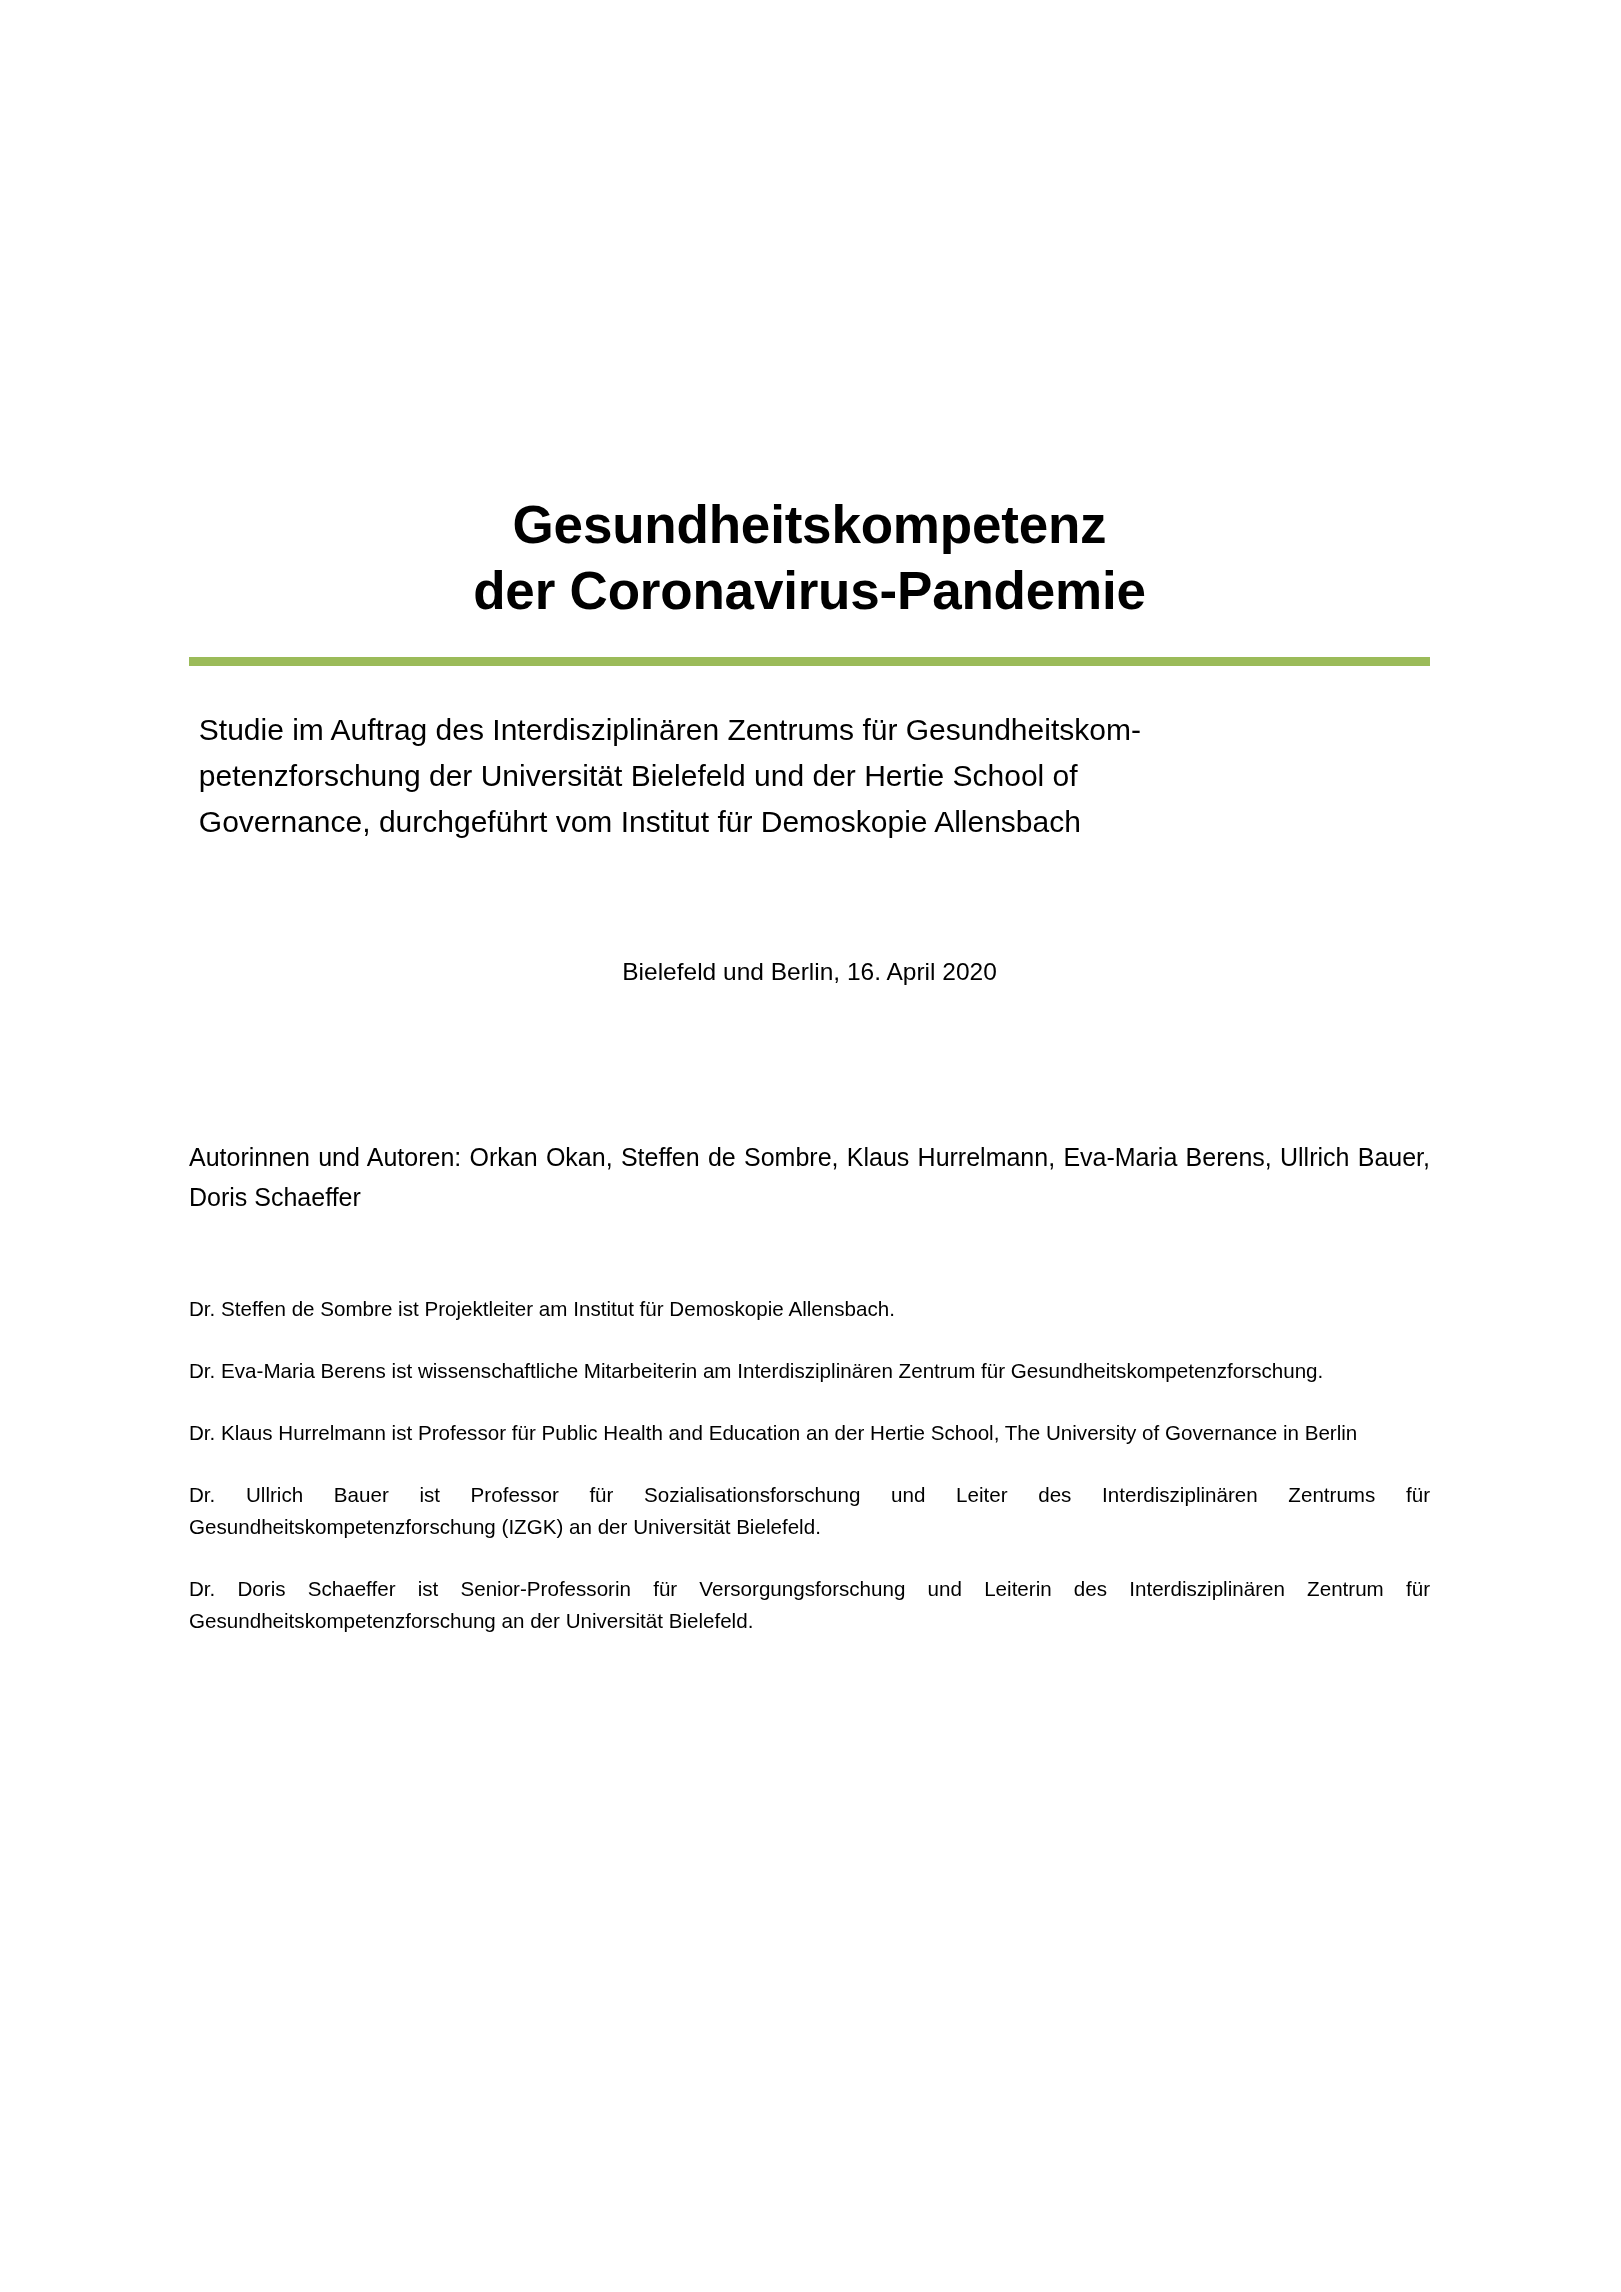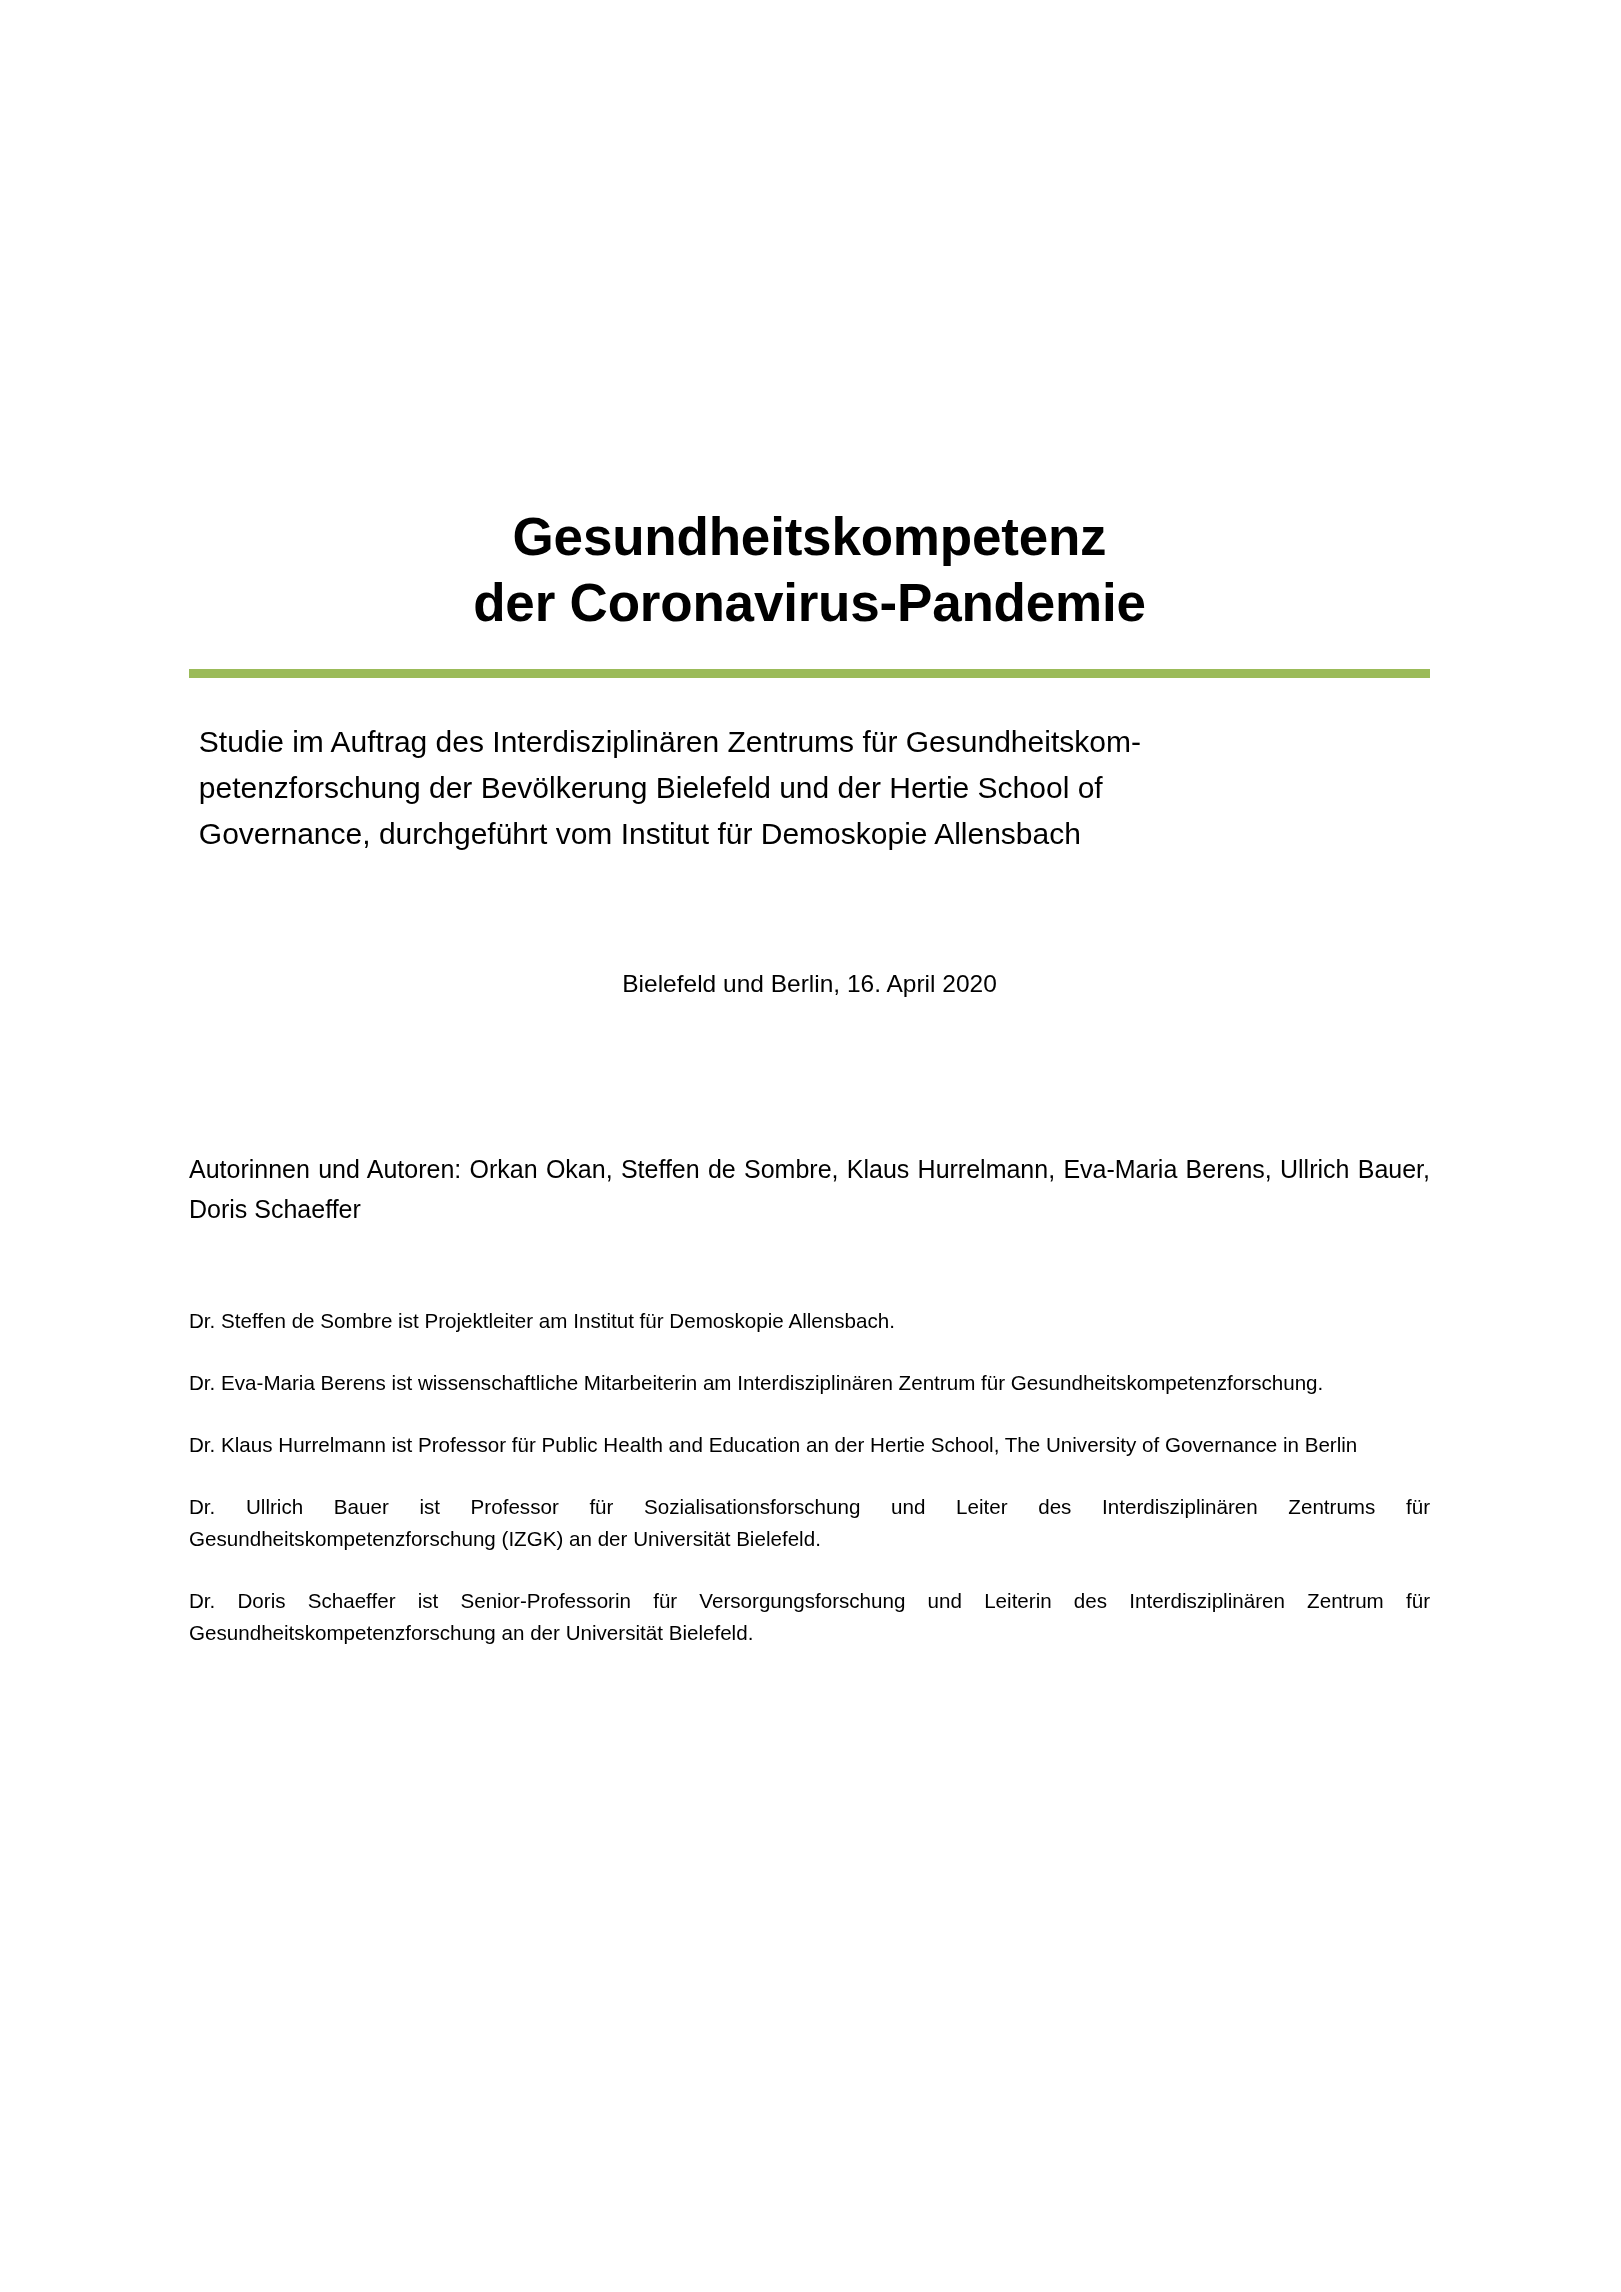--- a/index.html
+++ b/index.html
@@ -20,21 +20,20 @@
     color: #000000;
     -webkit-font-smoothing: antialiased;
   }
 
   
   .content {
     position: absolute;
     left: 189px;
     top: 0;
     width: 1241px;
-    margin-top: 12px;
   }
 
   
   .title-block {
     margin-top: 492px;
     text-align: center;
   }
 
   .title-line {
     font-size: 53px;
@@ -106,21 +105,21 @@
 
     <div class="title-block">
       <div class="title-line">Gesundheitskompetenz</div>
       <div class="title-line">der Coronavirus-Pandemie</div>
     </div>
 
     <div class="green-rule"></div>
 
     <div class="subtitle-block">
       <div class="subtitle-line">Studie im Auftrag des Interdisziplinären Zentrums für Gesundheitskom-</div>
-      <div class="subtitle-line">petenzforschung der Bevölkerung Bielefeld und der Hertie School of</div>
+      <div class="subtitle-line">petenzforschung der Universität Bielefeld und der Hertie School of</div>
       <div class="subtitle-line">Governance, durchgeführt vom Institut für Demoskopie Allensbach</div>
     </div>
 
     <div class="date-line">Bielefeld und Berlin, 16. April 2020</div>
 
     <div class="authors-block">Autorinnen und Autoren: Orkan Okan, Steffen de Sombre, Klaus Hurrelmann, Eva-Maria Berens, Ullrich Bauer, Doris Schaeffer</div>
 
     <div class="bios">
       <p class="bio-paragraph">Dr. Steffen de Sombre ist Projektleiter am Institut für Demoskopie Allensbach.</p>
       <p class="bio-paragraph">Dr. Eva-Maria Berens ist wissenschaftliche Mitarbeiterin am Interdisziplinären Zentrum für Gesundheitskompetenzforschung.</p>

